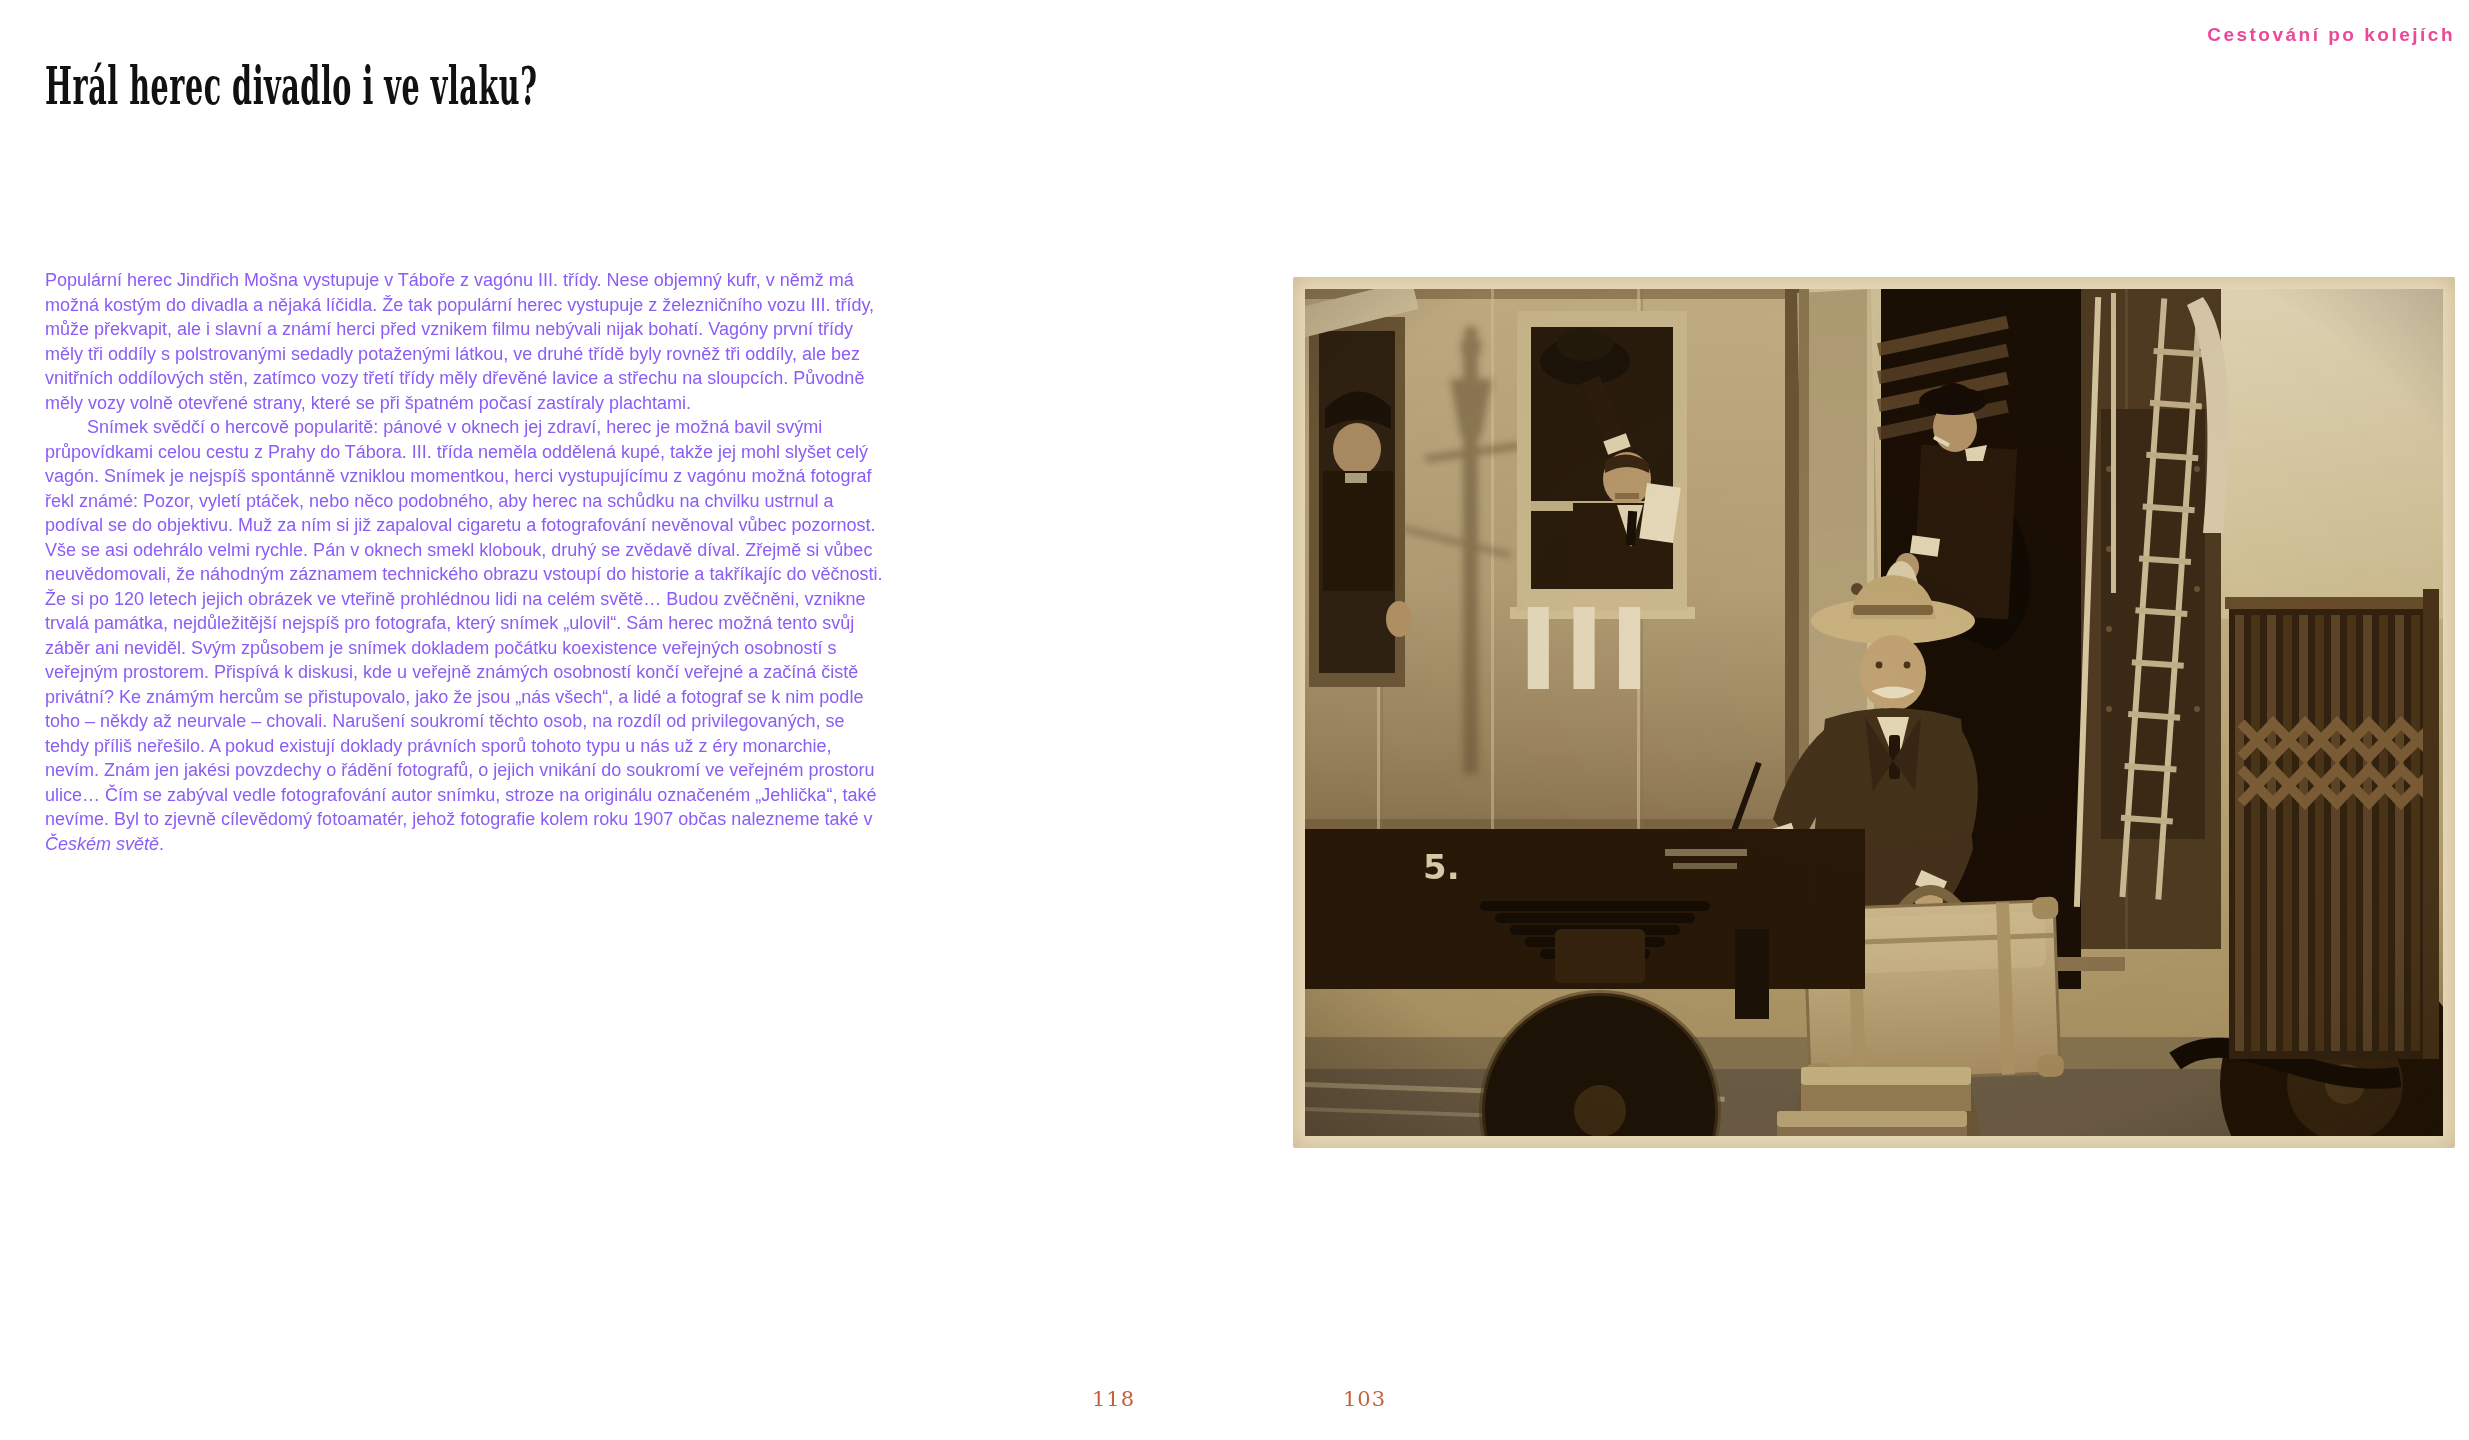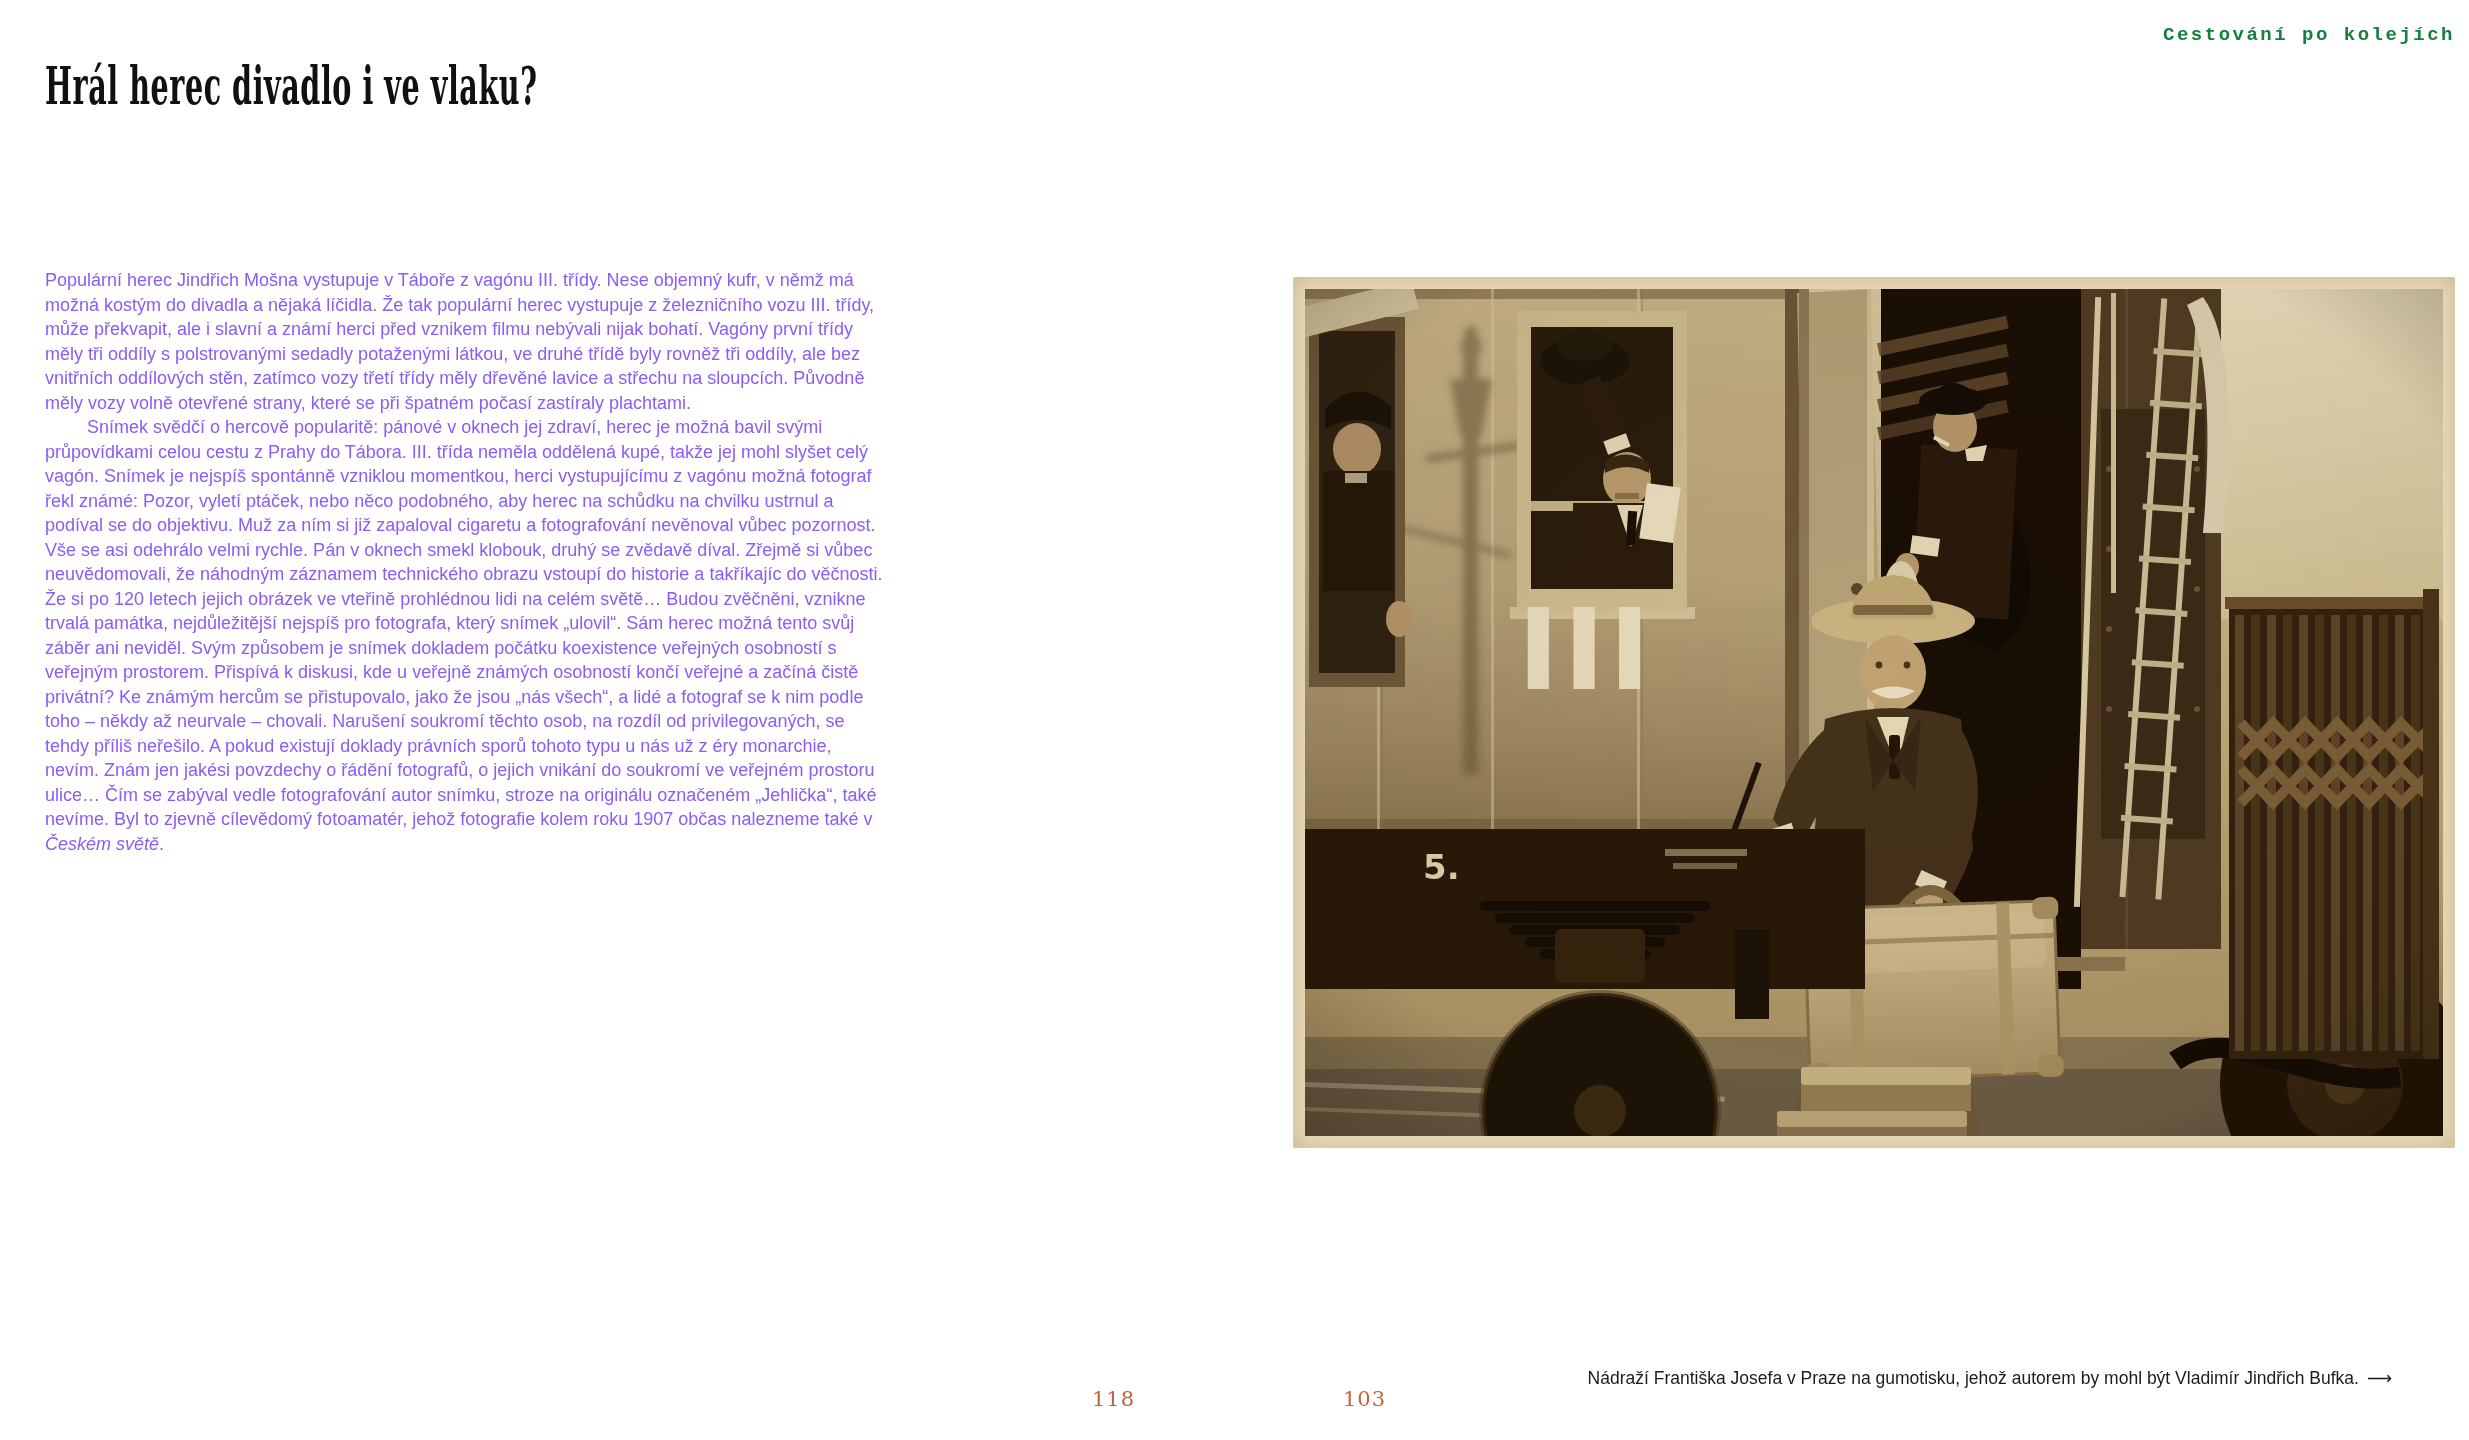--- a/index.html
+++ b/index.html
@@ -28,25 +28,25 @@
     font-size:18px;line-height:24.5px;
     color:#8b5cf6;
     text-align:left;
   }
   .body-text p{margin:0;}
   .body-text p.indented{text-indent:42px;}
   .body-text .italic{font-style:italic;}
   
   .section-label{
     position:absolute;top:24px;right:14px;
-    font-family:Liberation Mono, monospace;
+    font-family:Liberation Sans, sans-serif;
     font-weight:700;
     font-size:19px;
     letter-spacing:2.5px;
-    color:#15803d;
+    color:#ec4899;
     white-space:nowrap;
   }
   
   .photo-frame{
     position:absolute;left:1293px;top:277px;width:1162px;height:871px;
     background:#e9dcbd;
     box-shadow:inset 0 0 26px rgba(150,115,60,0.35);
     border-radius:2px;
   }
   .photo-inner{
@@ -343,15 +343,14 @@
           <rect x="1118" y="300" width="16" height="470" fill="#4a3418"></rect>
         </g>
 
         <rect x="0" y="0" width="1138" height="847" fill="url(#gVig)"></rect>
       </svg>
     </div>
   </div>
 
   <div class="page-number left">118</div>
   <div class="page-number right">103</div>
-  <div class="photo-caption"><span>Nádraží Františka Josefa v Praze na gumotisku, jehož autorem by mohl být Vladimír Jindřich Bufka.</span><span class="arrow">⟶</span></div>
 
 </div>
 
 </body></html>

